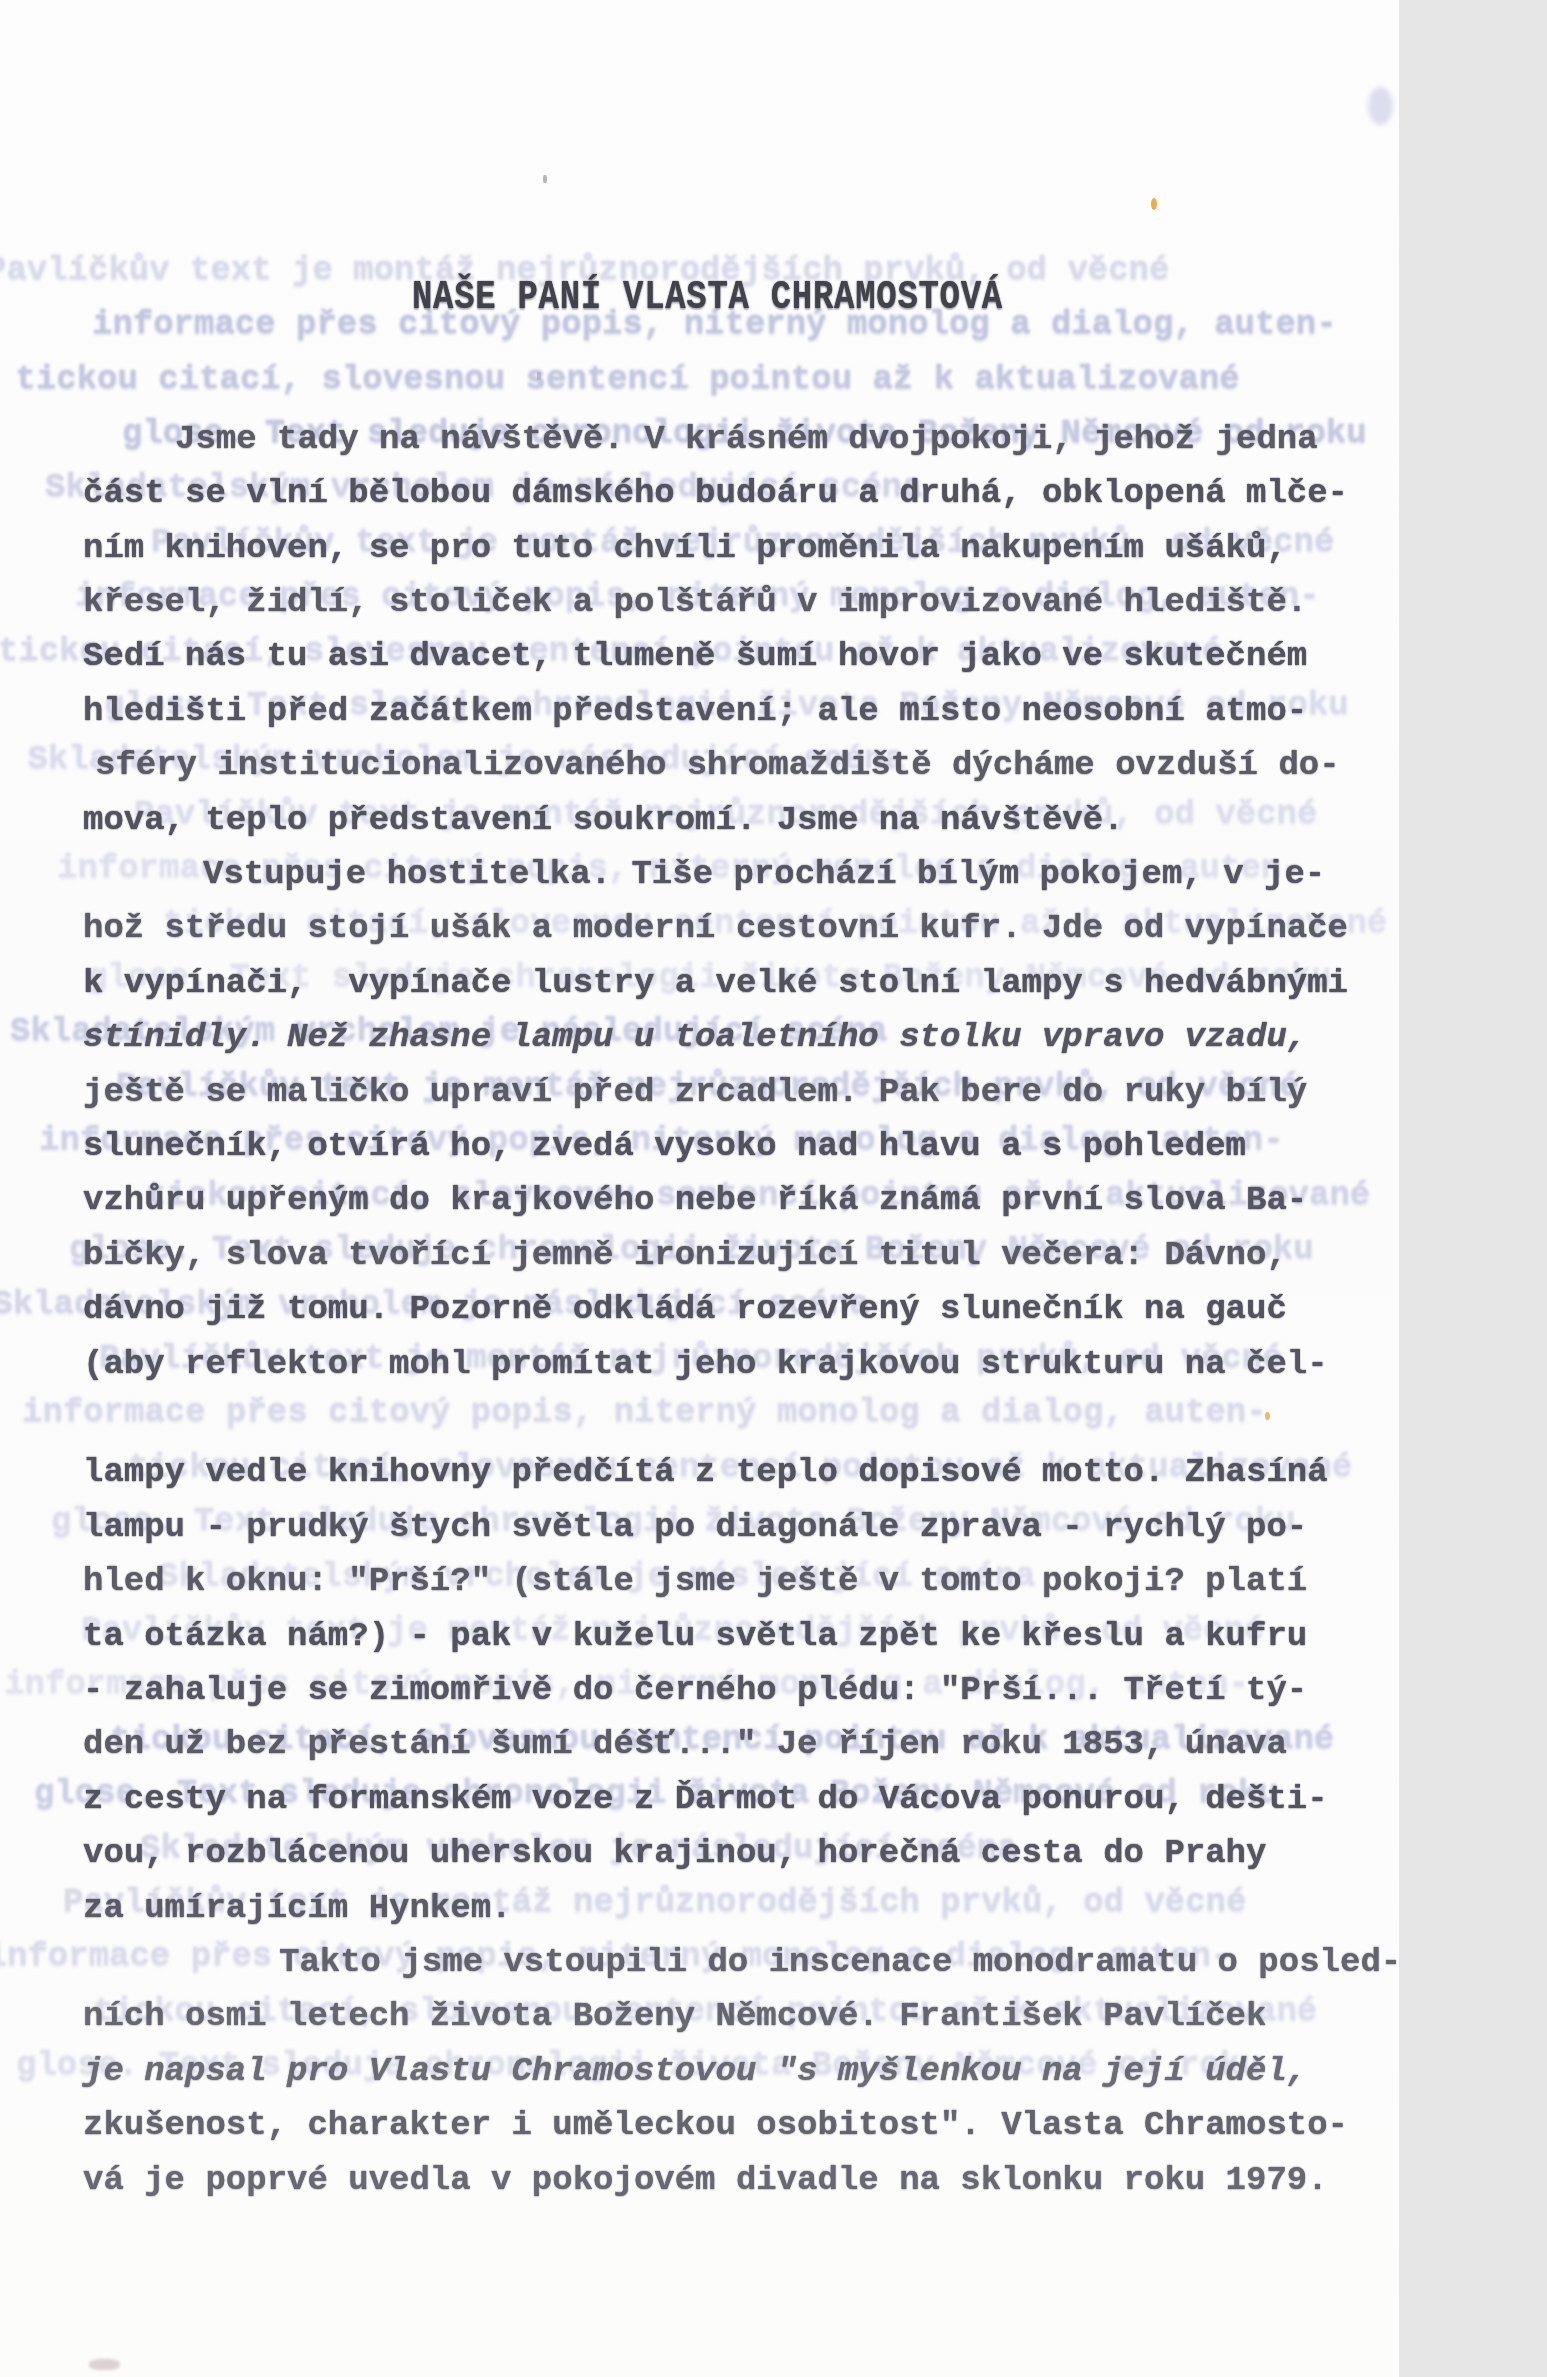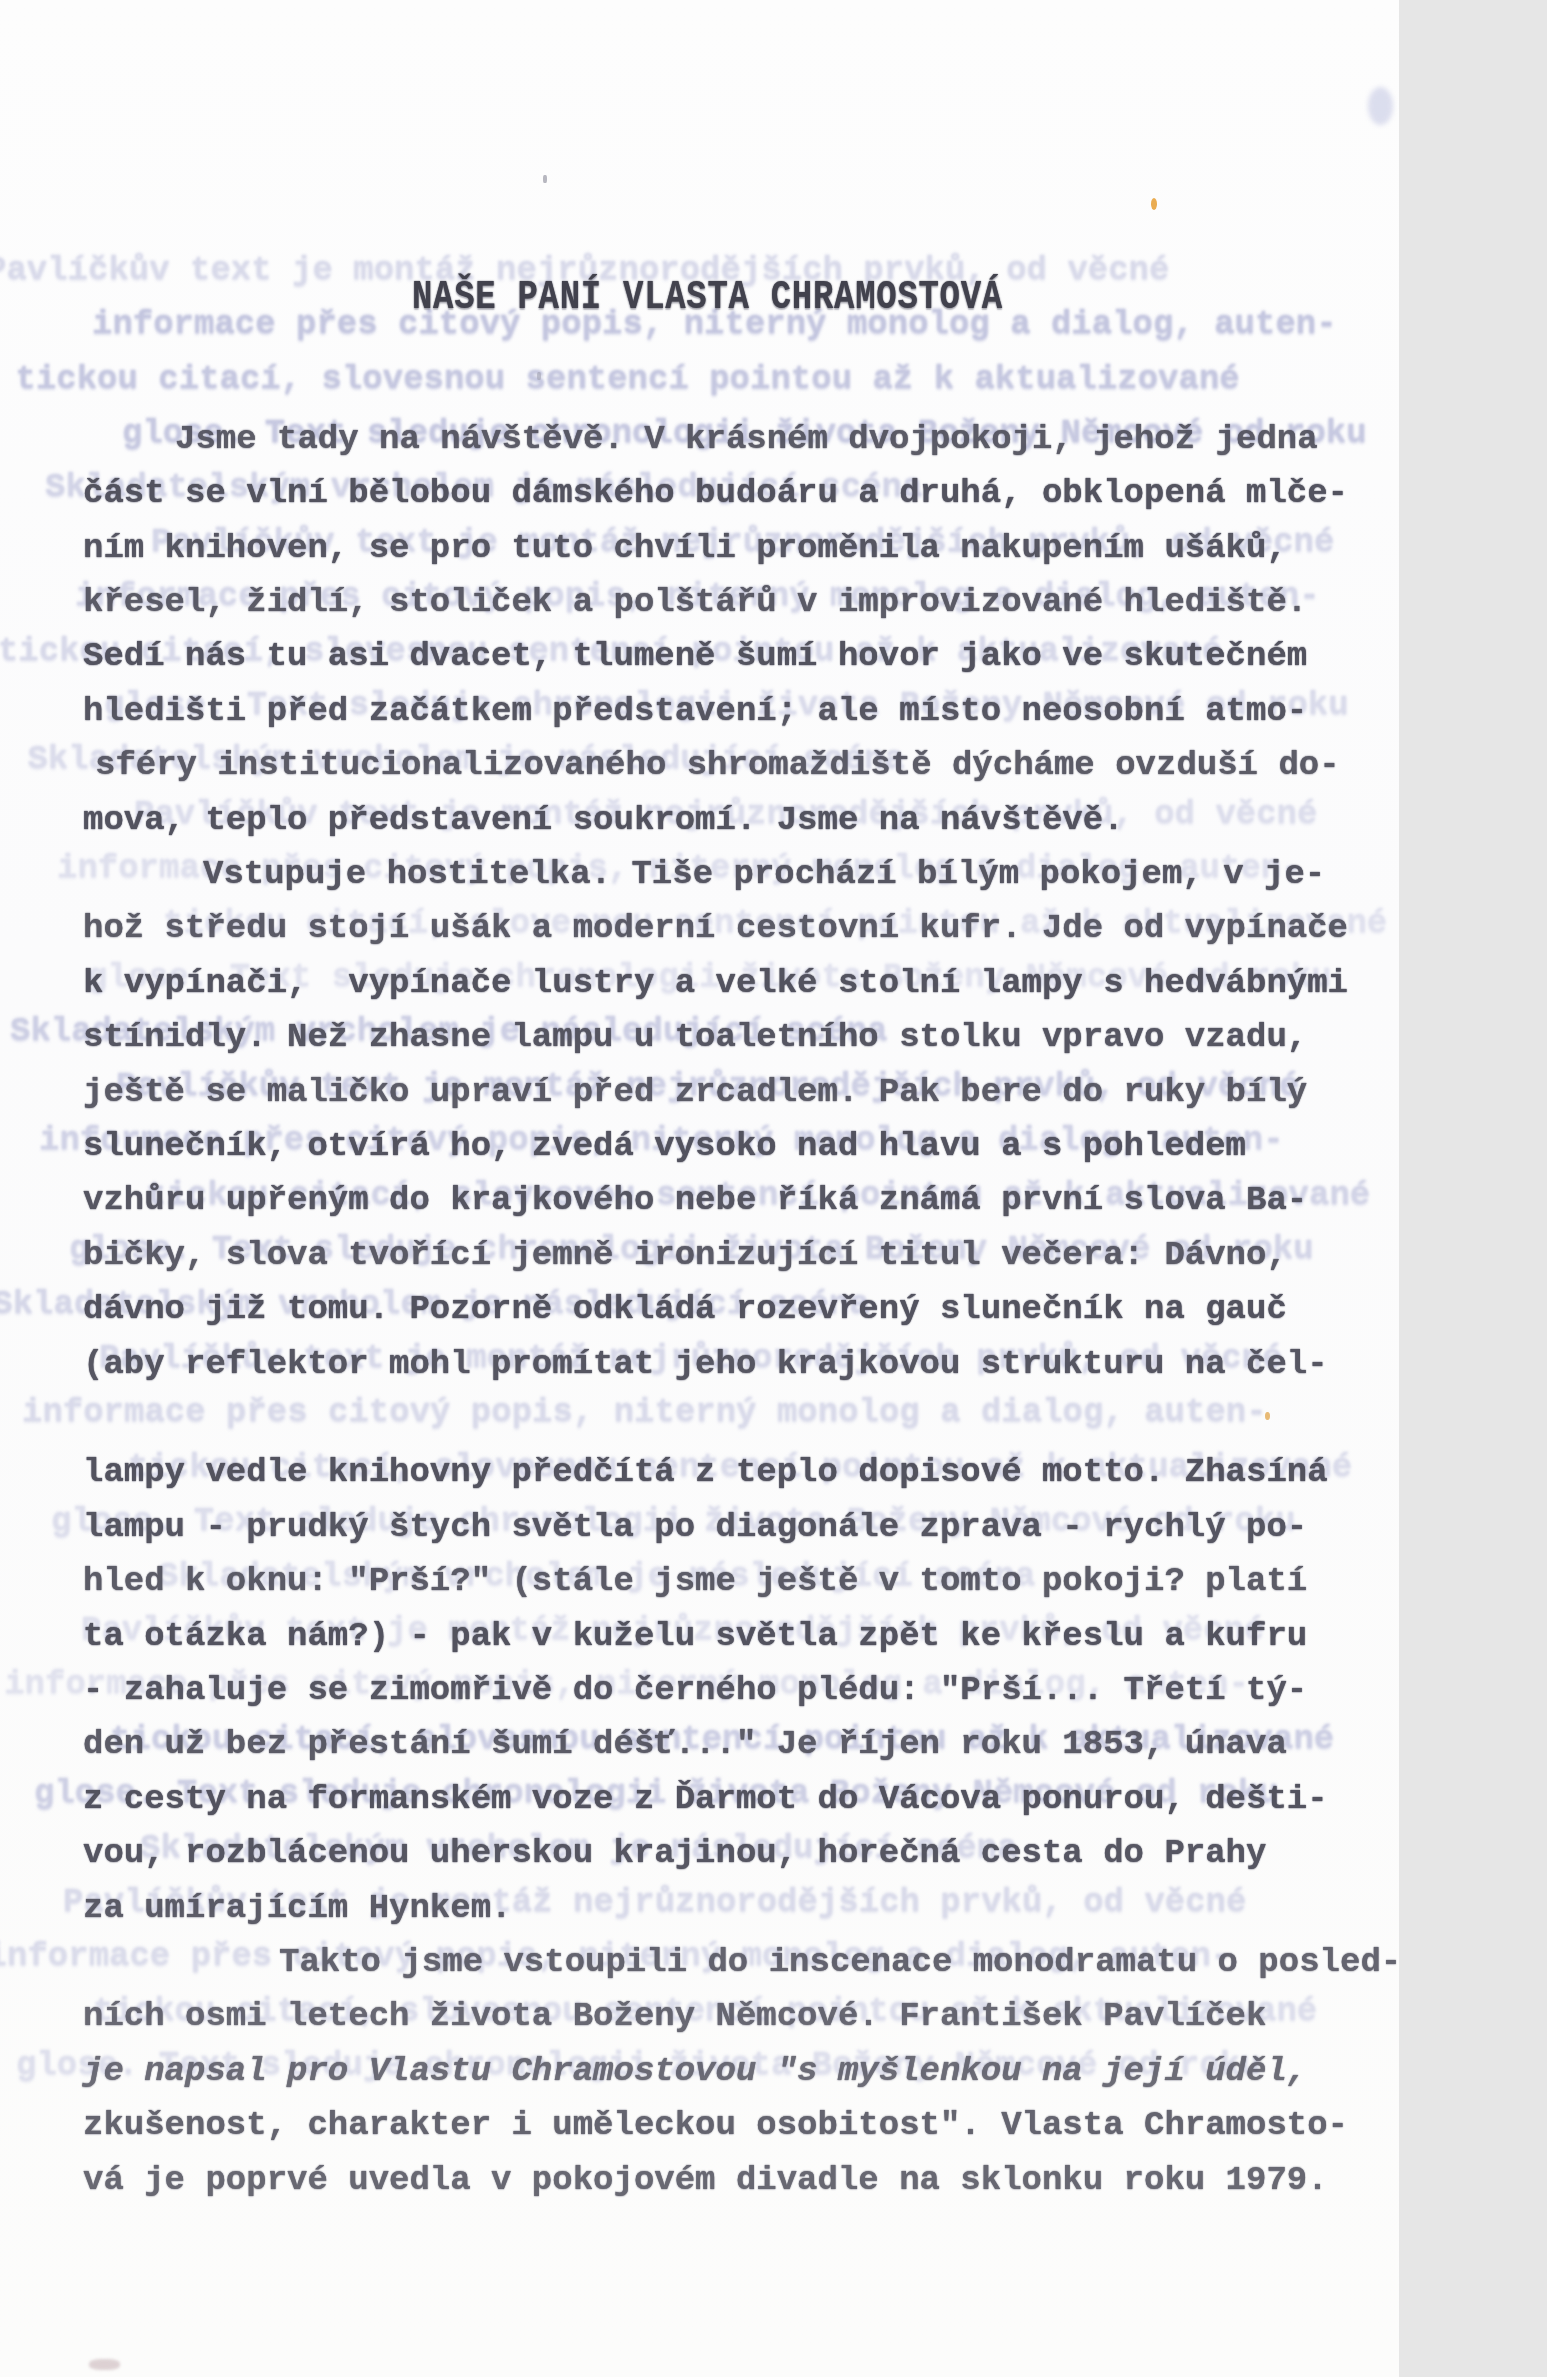--- a/index.html
+++ b/index.html
@@ -87,21 +87,21 @@
       <div class="tw-line" style="top: 466px; opacity: 0.98;">část se vlní bělobou dámského budoáru a druhá, obklopená mlče-</div>
       <div class="tw-line" style="top: 521px; opacity: 0.96;">ním knihoven, se pro tuto chvíli proměnila nakupením ušáků,</div>
       <div class="tw-line" style="top: 575px; opacity: 0.93;">křesel, židlí, stoliček a polštářů v improvizované hlediště.</div>
       <div class="tw-line" style="top: 629px; opacity: 0.98;">Sedí nás tu asi dvacet, tlumeně šumí hovor jako ve skutečném</div>
       <div class="tw-line" style="top: 684px; opacity: 0.96;">hledišti před začátkem představení; ale místo neosobní atmo-</div>
       <div class="tw-line" style="top: 738px; opacity: 0.93; margin-left: 12px;">sféry institucionalizovaného shromaždiště dýcháme ovzduší do-</div>
       <div class="tw-line" style="top: 793px; opacity: 0.98;">mova, teplo představení soukromí. Jsme na návštěvě.</div>
       <div class="tw-line" style="top: 847px; left: 203px; opacity: 0.96;">Vstupuje hostitelka. Tiše prochází bílým pokojem, v je-</div>
       <div class="tw-line" style="top: 901px; opacity: 0.93;">hož středu stojí ušák a moderní cestovní kufr. Jde od vypínače</div>
       <div class="tw-line" style="top: 956px; opacity: 0.98;">k vypínači,  vypínače lustry a velké stolní lampy s hedvábnými</div>
-      <div class="tw-line" style="top: 1010px; opacity: 0.96;">stínidly. Než zhasne lampu u toaletního stolku vpravo vzadu,</div>
+      <div class="tw-line" style="top: 1010px; opacity: 0.96; font-style: italic;">stínidly. Než zhasne lampu u toaletního stolku vpravo vzadu,</div>
       <div class="tw-line" style="top: 1065px; opacity: 0.93;">ještě se maličko upraví před zrcadlem. Pak bere do ruky bílý</div>
       <div class="tw-line" style="top: 1119px; opacity: 0.98;">slunečník, otvírá ho, zvedá vysoko nad hlavu a s pohledem</div>
       <div class="tw-line" style="top: 1173px; opacity: 0.96;">vzhůru upřeným do krajkového nebe říká známá první slova Ba-</div>
       <div class="tw-line" style="top: 1228px; opacity: 0.93;">bičky, slova tvořící jemně ironizující titul večera: Dávno,</div>
       <div class="tw-line" style="top: 1282px; opacity: 0.98;">dávno již tomu. Pozorně odkládá rozevřený slunečník na gauč</div>
       <div class="tw-line" style="top: 1337px; opacity: 0.96;">(aby reflektor mohl promítat jeho krajkovou strukturu na čel-</div>
       <div class="tw-line" style="top: 1445px; opacity: 0.98;">lampy vedle knihovny předčítá z teplo dopisové motto. Zhasíná</div>
       <div class="tw-line" style="top: 1500px; opacity: 0.96;">lampu - prudký štych světla po diagonále zprava - rychlý po-</div>
       <div class="tw-line" style="top: 1554px; opacity: 0.93;">hled k oknu: "Prší?" (stále jsme ještě v tomto pokoji? platí</div>
       <div class="tw-line" style="top: 1609px; opacity: 0.98; text-align: center;">ta otázka nám?) - pak v kuželu světla zpět ke křeslu a kufru</div>

